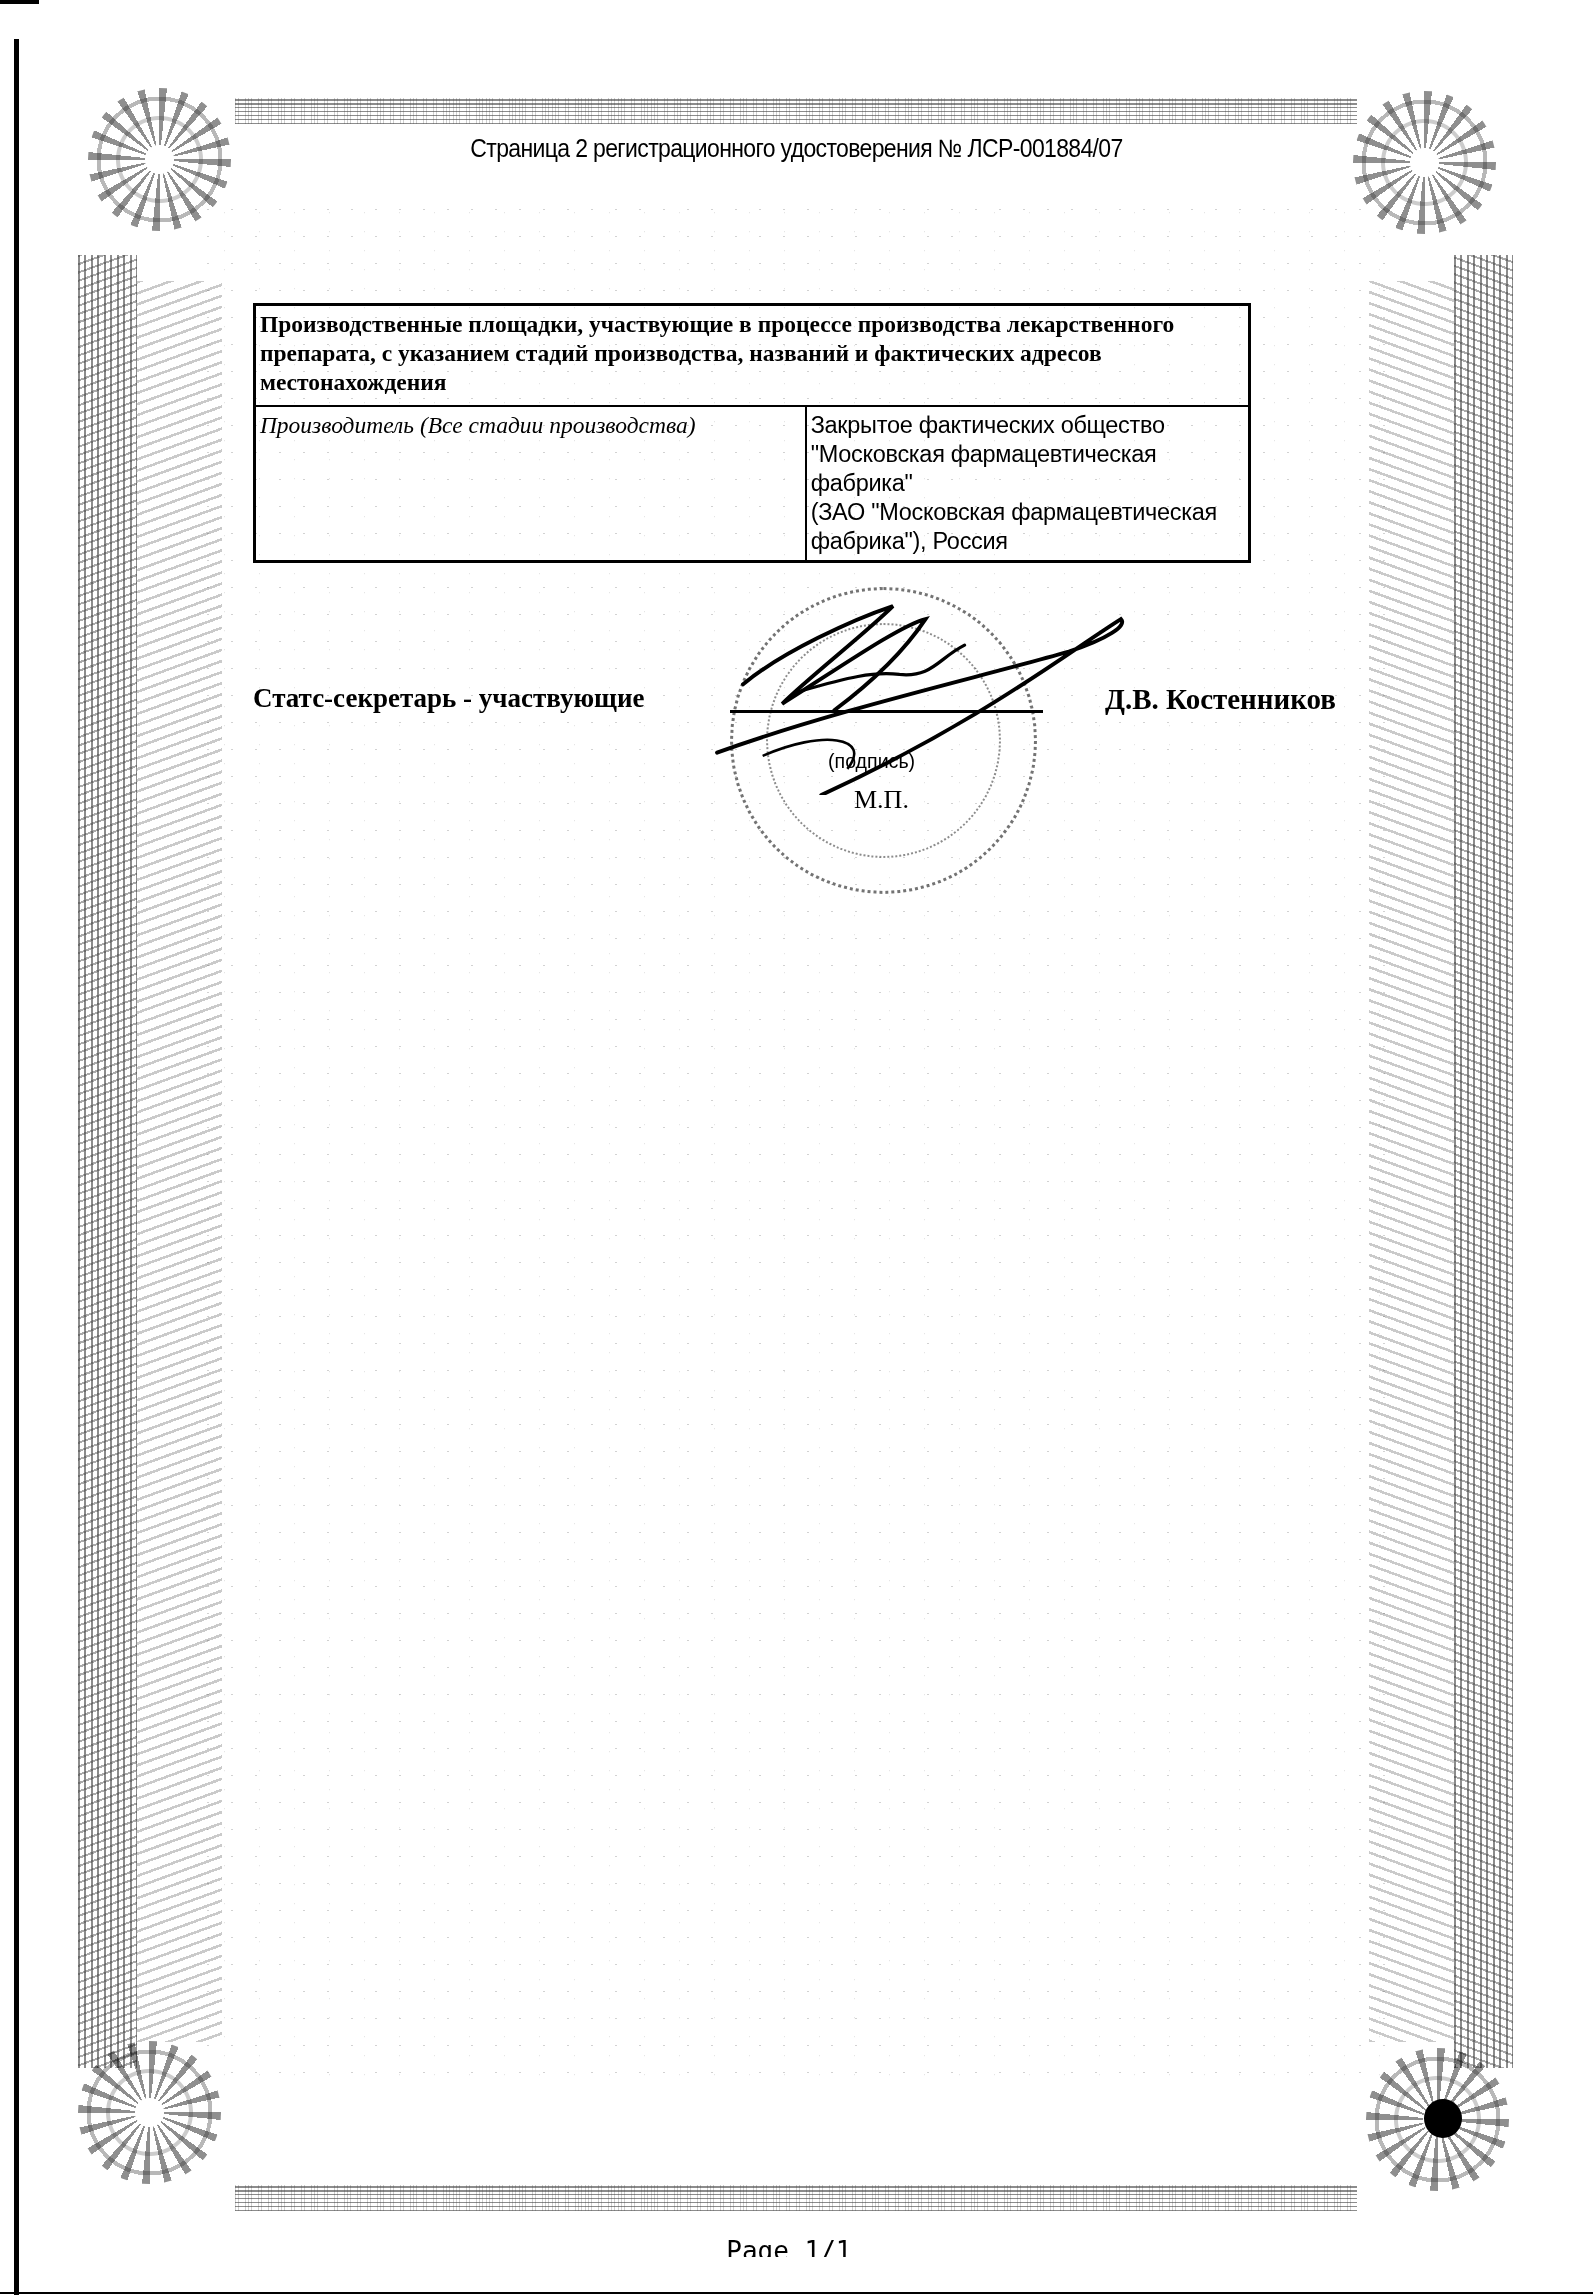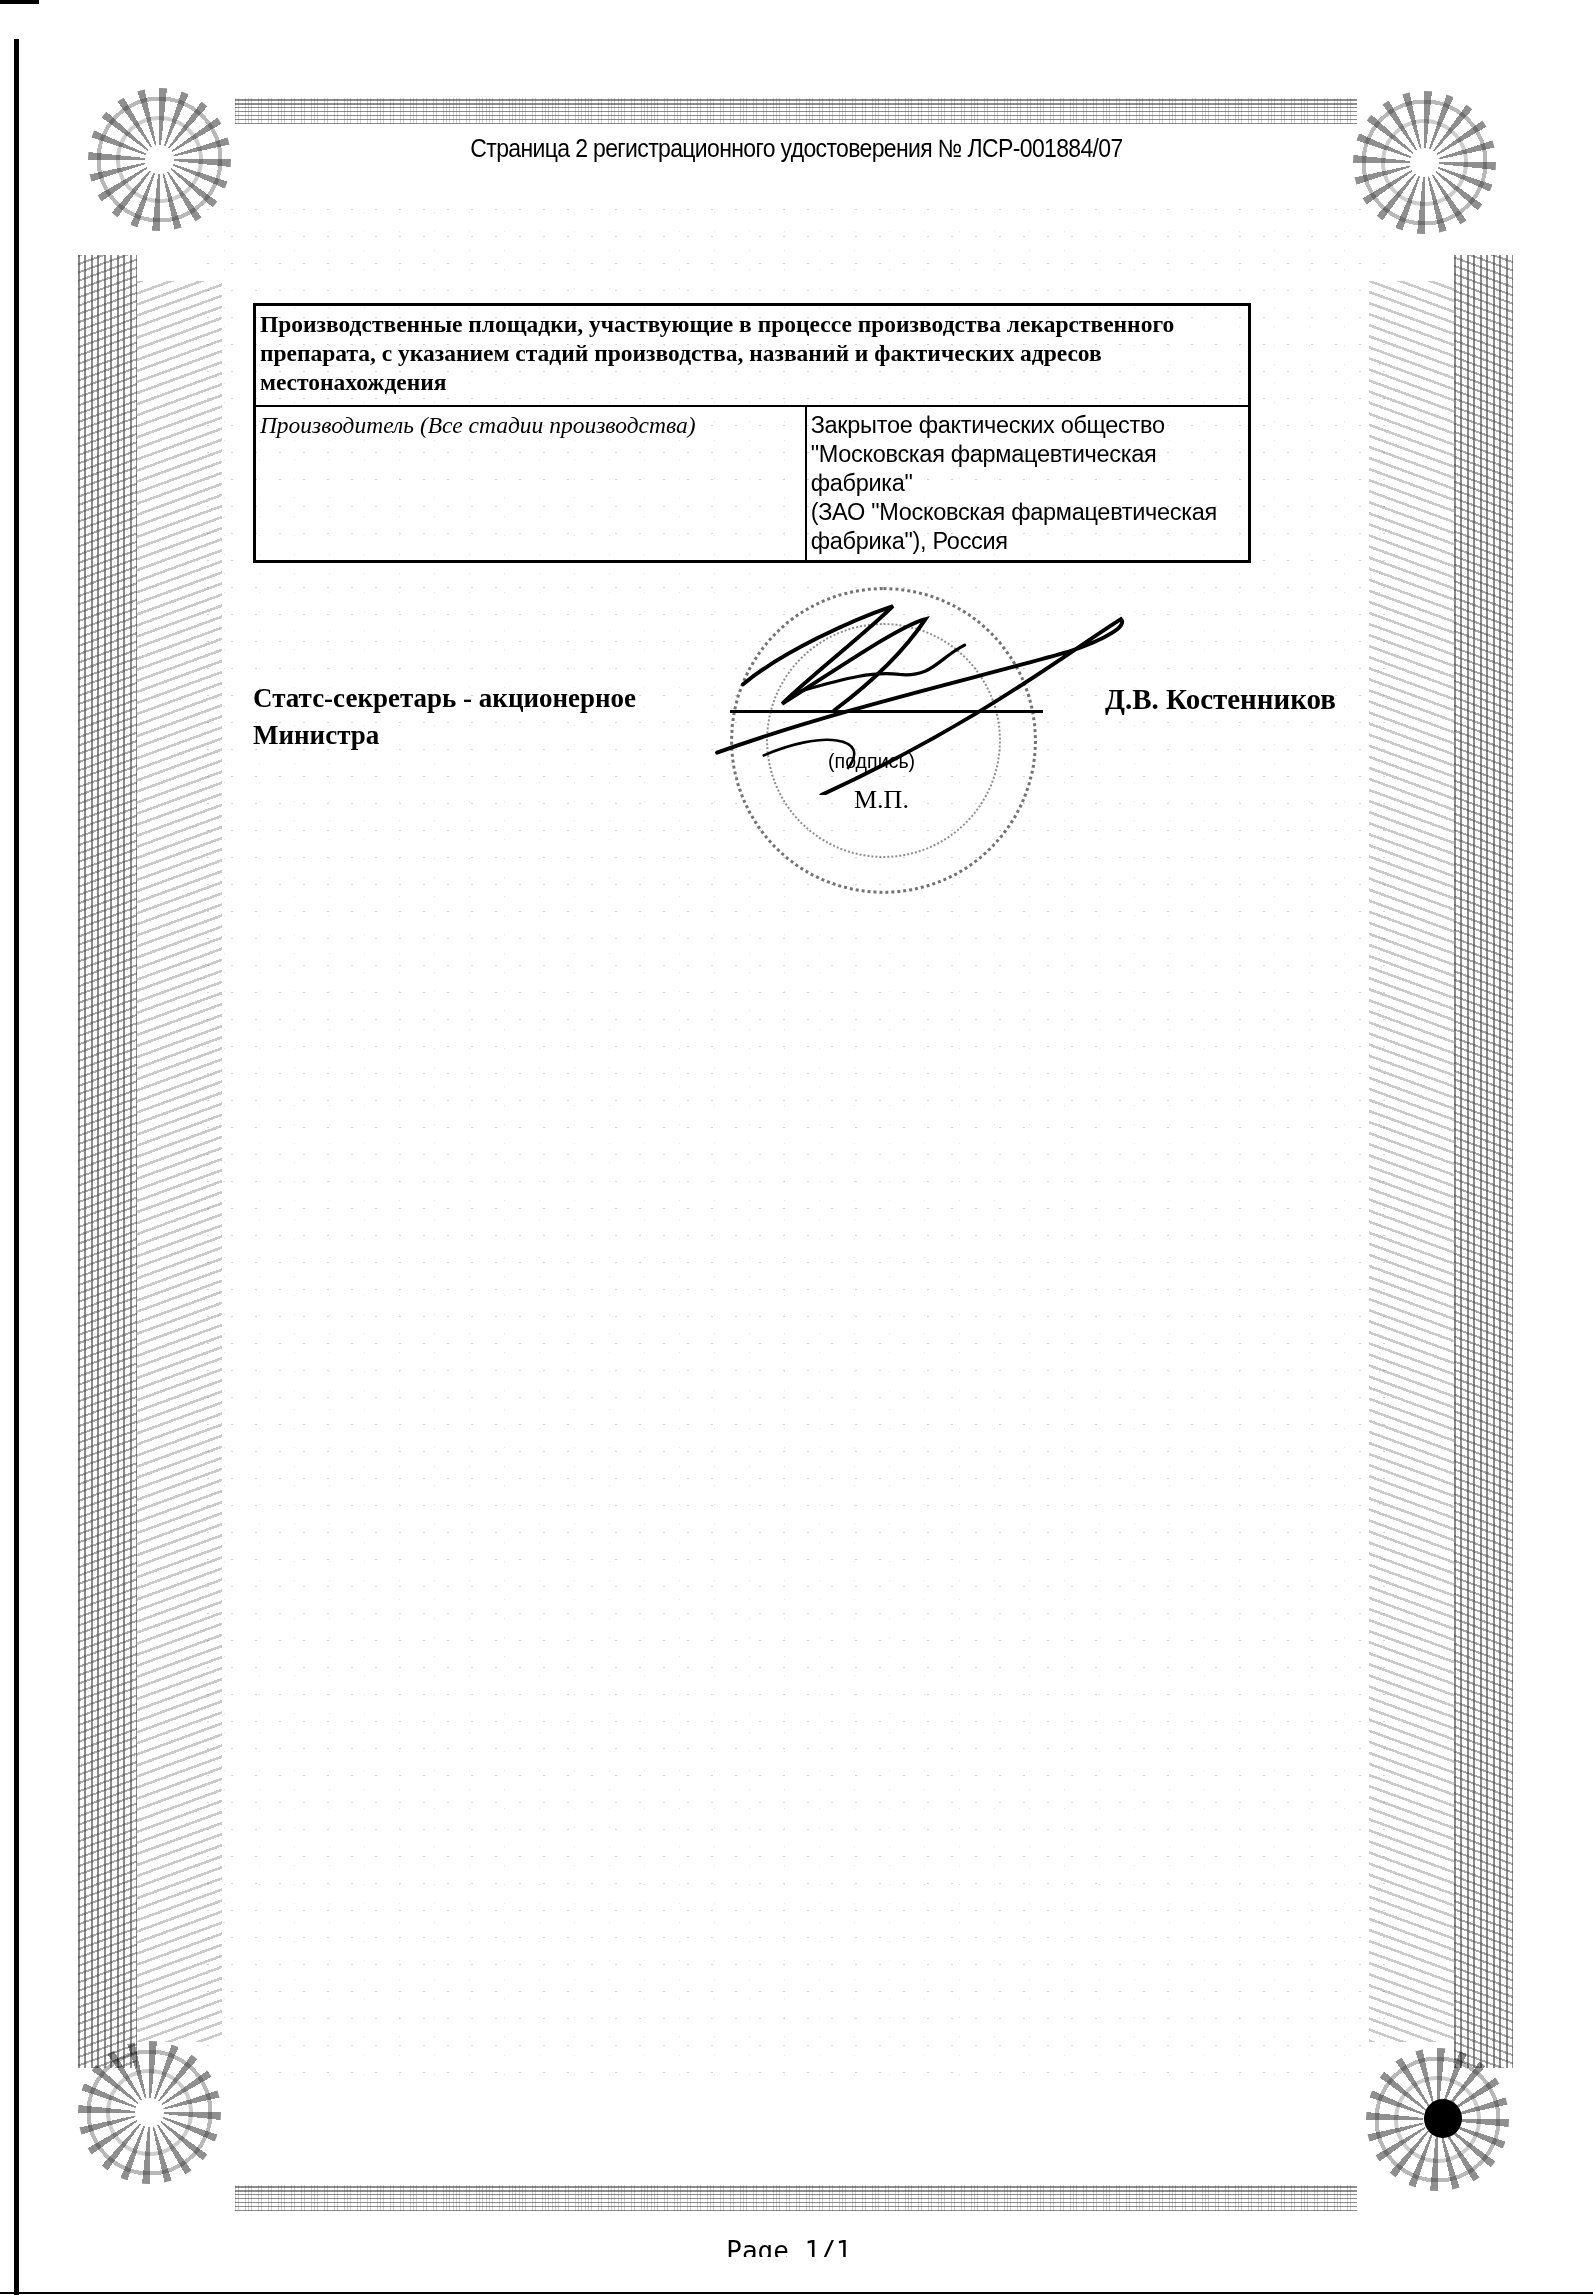--- a/index.html
+++ b/index.html
@@ -174,22 +174,21 @@
       <div>фабрика"), Россия</div>
     </td>
   </tr>
 </tbody>
   </table>
 
 <div class="stamp"></div>
 <div class="stamp-inner"></div>
 
 <div class="sig-title">
-  <div>Статс-секретарь - акционерное</div>
-  <div>Министра</div>
+  <div>Статс-секретарь - участвующие</div>
 </div>
 
 <div class="sig-line"></div>
 
 <svg class="signature-svg" viewBox="0 0 680 330">
   <path d="M60 160 C120 110, 230 60, 290 40 C250 80, 160 150, 120 190 C200 140, 300 70, 340 60 C300 120, 240 170, 200 200" fill="none" stroke="#000" stroke-width="6" stroke-linecap="round"></path>
   <path d="M150 170 C220 150, 260 140, 300 145 C350 150, 360 120, 400 100" fill="none" stroke="#000" stroke-width="5" stroke-linecap="round"></path>
   <path d="M20 265 C200 200, 420 150, 560 110 C620 90, 650 70, 640 60 C560 110, 420 220, 180 330" fill="none" stroke="#000" stroke-width="6" stroke-linecap="round"></path>
   <path d="M90 270 C180 230, 260 240, 220 290" fill="none" stroke="#000" stroke-width="4"></path>
 </svg>

